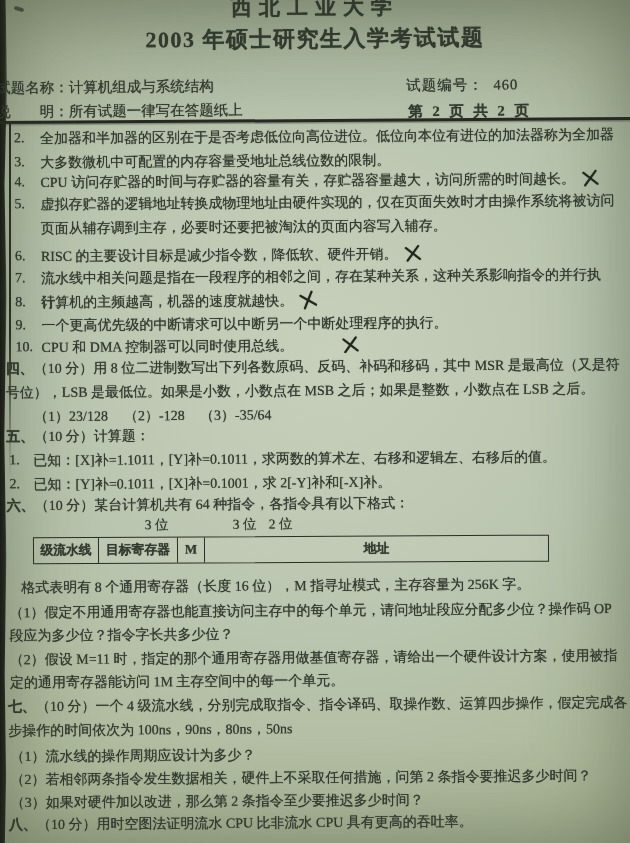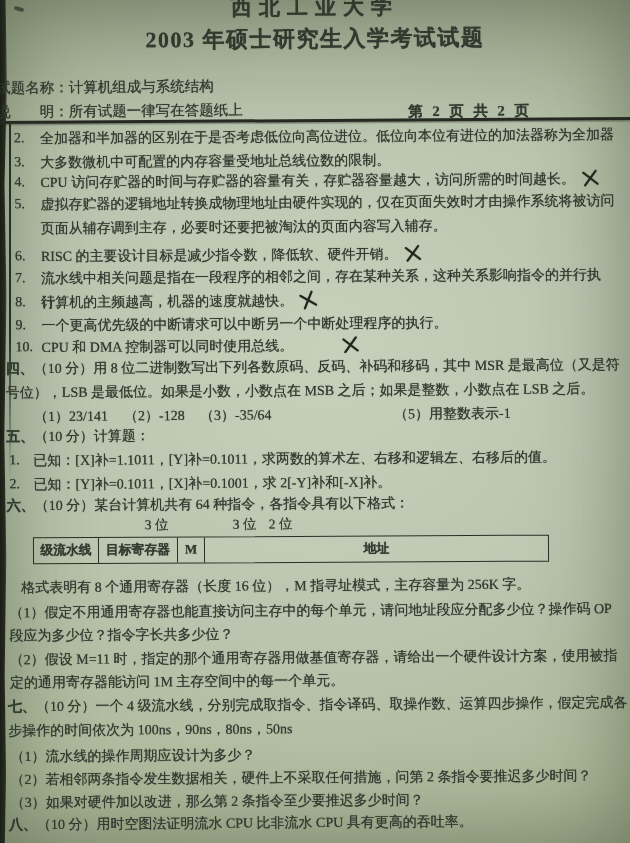--- a/index.html
+++ b/index.html
@@ -74,20 +74,21 @@
 <div class="photo">
   <div class="shade-top"></div>
   <div class="edge-left"></div>
   <div class="speck"></div>
 
   <div class="title1">西北工业大学</div>
   <div class="title2">2003 年硕士研究生入学考试试题</div>
 
   <div class="meta">
     <div class="l1"><span>试题名称：</span><span>计算机组成与系统结构</span></div>
+    <div class="r1"><span>试题编号：</span><span class="num">460</span></div>
     <div class="l2"><span>说　　明：</span><span>所有试题一律写在答题纸上</span></div>
     <div class="r2">第 2 页 共 2 页</div>
   </div>
 
   <div class="rule"></div>
   <div class="vline"></div>
 
   <div class="content">
 
     <div class="blk tf" style="top:127px">
@@ -124,24 +125,23 @@
     </div>
     <div class="blk tf" style="top:336px">
       <span class="no">10.</span>
       <span class="tx"><span>CPU 和 DMA 控制器可以同时使用总线。</span><span class="xm far"></span></span>
     </div>
 
     <div class="blk sec" style="top:357px">
       <span class="lab">四、</span><span>（10 分）用 8 位二进制数写出下列各数原码、反码、补码和移码，其中 MSR 是最高位（又是符号位），LSB 是最低位。如果是小数，小数点在 MSB 之后；如果是整数，小数点在 LSB 之后。</span>
     </div>
     <div class="blk opts" style="top:406px;height:22px">
-      <span class="o1">（1）23/141</span>
+      <span class="o1">（1）23/128</span>
       <span class="o2">（2）-128</span>
       <span class="o3">（3）-35/64</span>
-      <span class="o5">（5）用整数表示-1</span>
     </div>
 
     <div class="blk sec" style="top:425px">
       <span class="lab">五、</span><span>（10 分）计算题：</span>
     </div>
     <div class="blk tf" style="top:449px;left:7px;width:617px">
       <span class="no" style="flex-basis:24px">1.</span>
       <span class="tx">已知：[X]补=1.1011，[Y]补=0.1011，求两数的算术左、右移和逻辑左、右移后的值。</span>
     </div>
     <div class="blk tf" style="top:473px;left:7px;width:617px">

